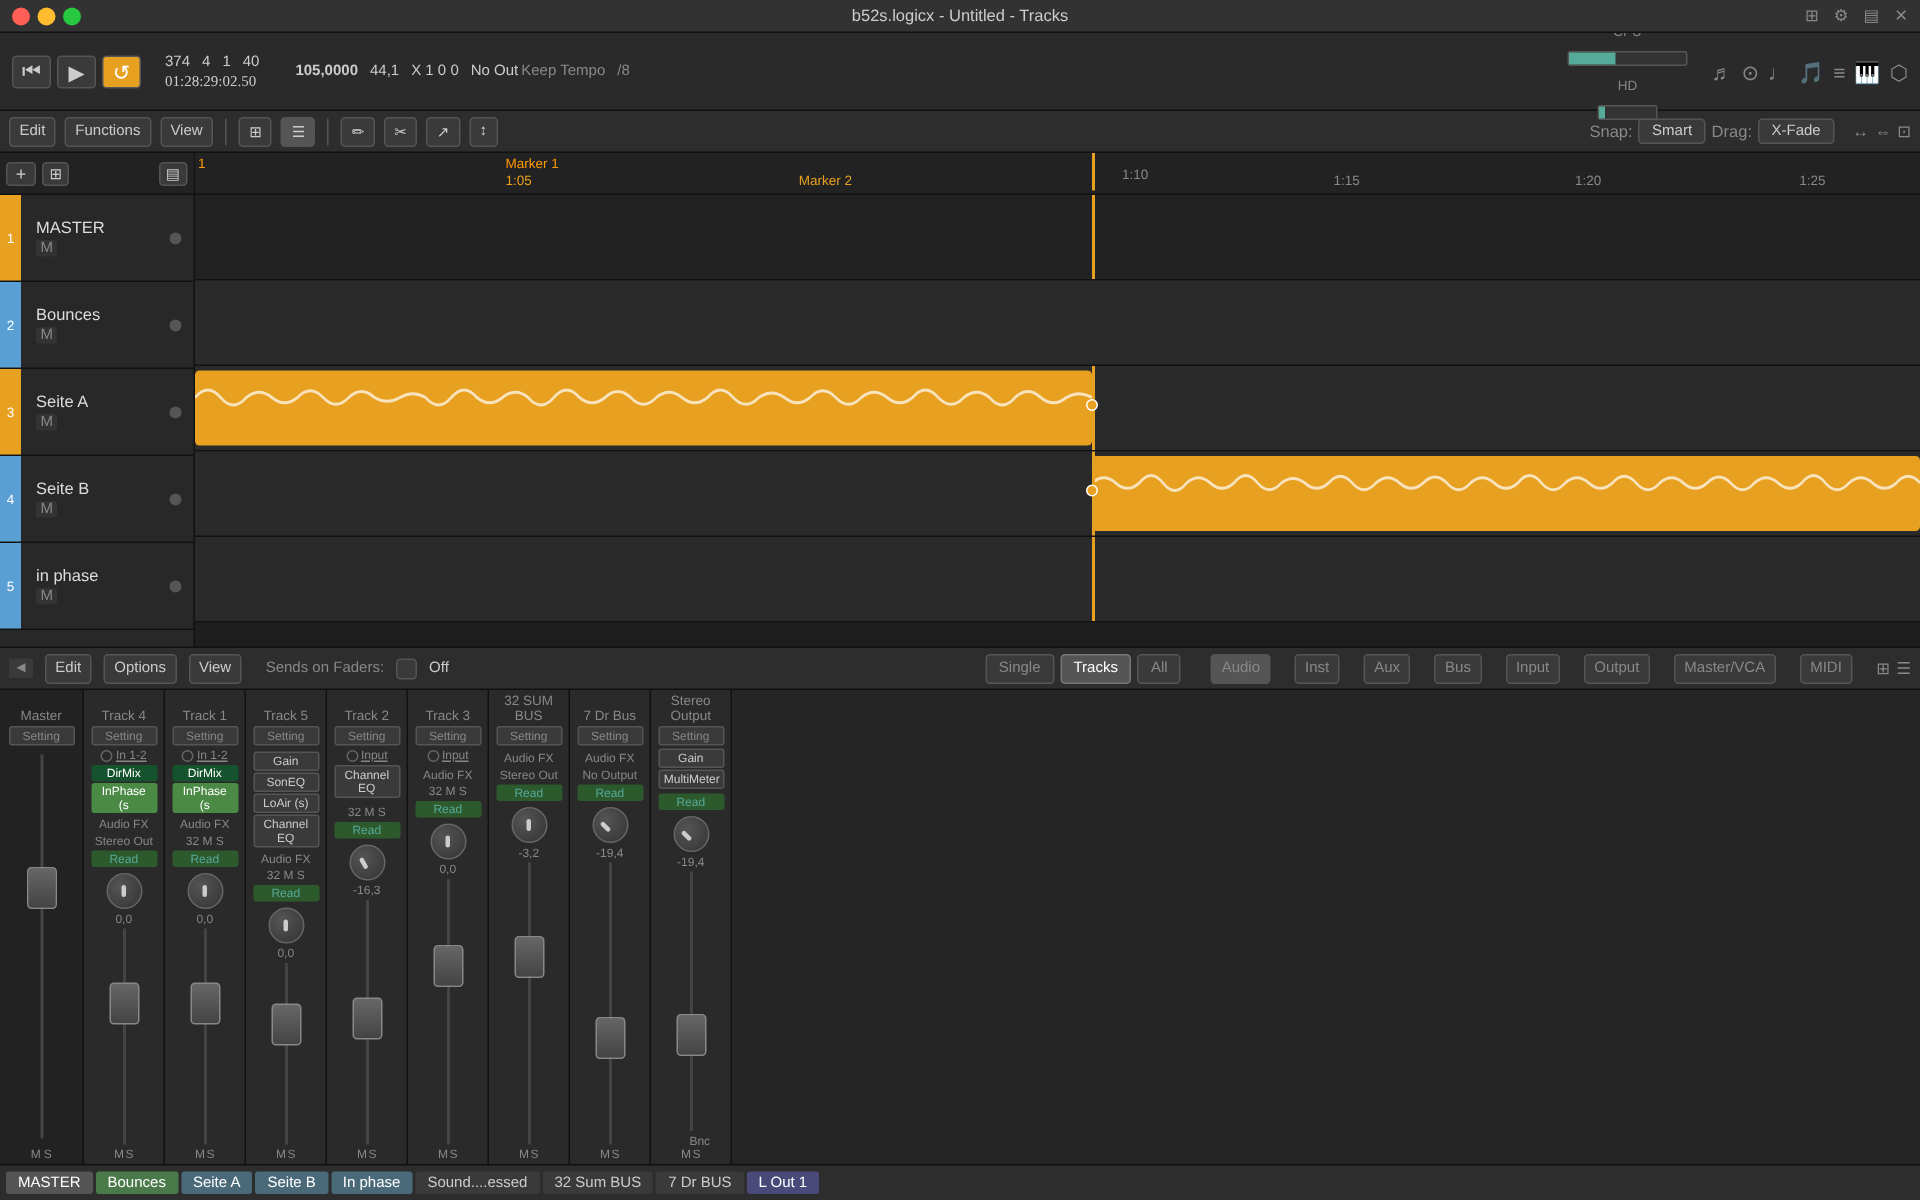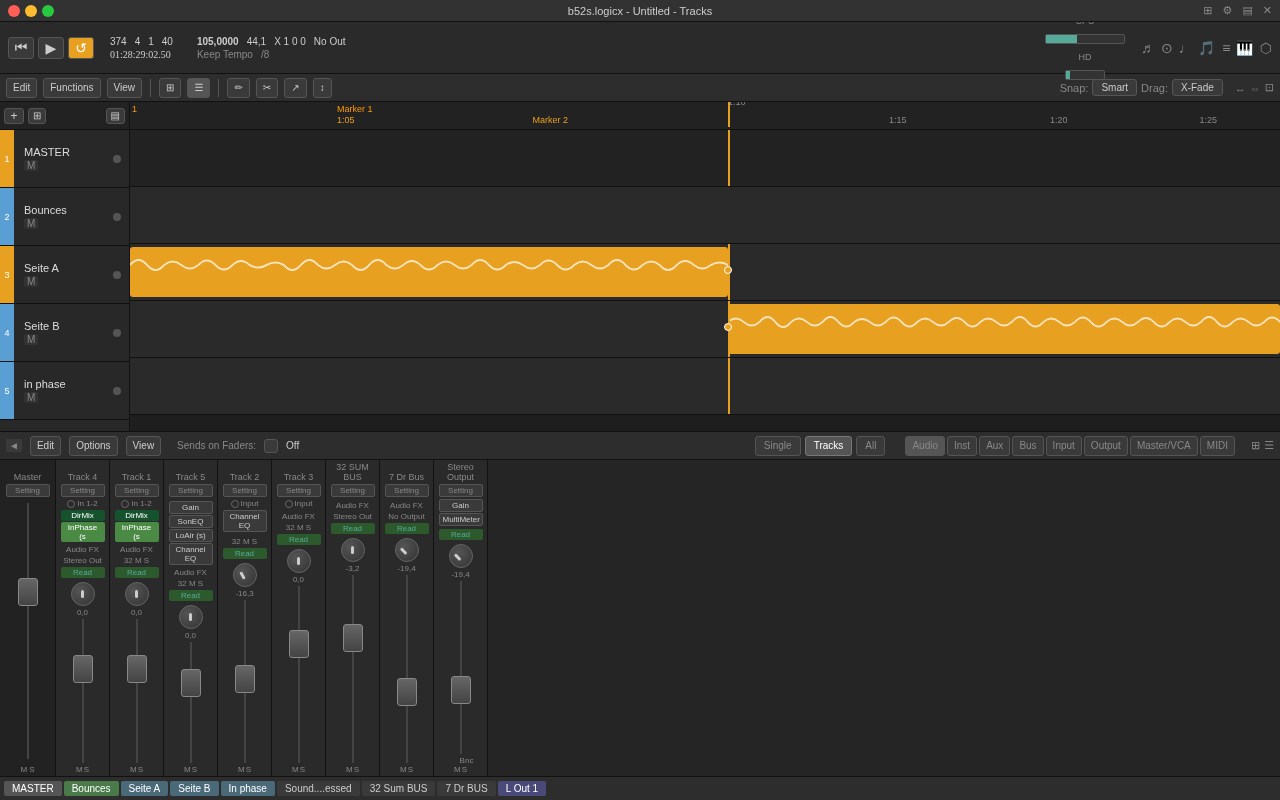--- a/index.html
+++ b/index.html
@@ -68,21 +68,21 @@
     .mixer-toolbar { height: 28px; background: #2d2d2d; border-bottom: 1px solid #111; display: flex; align-items: center; padding: 0 6px; gap: 8px; }
     .mixer-toolbar-btn { background: #3a3a3a; border: 1px solid #555; border-radius: 3px; color: #ccc; font-size: 10px; cursor: pointer; padding: 2px 6px; height: 20px; display: flex; align-items: center; gap: 2px; }
     .filter-btn { background: #3a3a3a; border: 1px solid #555; border-radius: 3px; color: #888; font-size: 10px; cursor: pointer; padding: 2px 8px; height: 20px; }
     .filter-btn.active { background: #555; color: #fff; border-color: #777; }
     .type-btn { background: #3a3a3a; border: 1px solid #555; border-radius: 3px; color: #888; font-size: 10px; cursor: pointer; padding: 2px 6px; height: 20px; }
     .type-btn-audio { background: #555; }
     .type-btn-inst { background: #3a3a3a; }
     .channel { width: 54px; background: #2a2a2a; border-right: 1px solid #111; display: flex; flex-direction: column; align-items: center; padding: 2px; }
     .channel-name { font-size: 9px; color: #888; text-align: center; margin-bottom: 2px; height: 20px; display: flex; align-items: flex-end; justify-content: center; }
     .channel-setting { background: #3a3a3a; border: 1px solid #555; border-radius: 2px; font-size: 8px; color: #888; padding: 1px 3px; width: 44px; text-align: center; margin-bottom: 2px; cursor: pointer; }
-    .channel-input { font-size: 8px; color: #888; margin-bottom: 2px; display: flex; align-items: center; gap: 2px; }
+    .channel-input { font-size: 8px; color: #888; margin-bottom: 2px; display: flex; align-items: center; gap: 2px; text-decoration: underline; }
     .channel-input-icon { width: 8px; height: 8px; border-radius: 50%; border: 1px solid #666; }
     .channel-plugin { border-radius: 2px; font-size: 8px; color: #fff; padding: 1px 3px; width: 44px; text-align: center; margin-bottom: 1px; cursor: pointer; }
     .plugin-dirmix { background: #14532d; }
     .plugin-inphase { background: #4a8a44; }
     .plugin-gain { background: #3a3a3a; color: #ccc; border: 1px solid #555; }
     .plugin-eq { background: #3a3a3a; color: #ccc; border: 1px solid #555; }
     .plugin-multimeter { background: #3a3a3a; color: #ccc; border: 1px solid #555; }
     .channel-fx { font-size: 8px; color: #888; margin: 2px 0; }
     .channel-output { font-size: 8px; color: #888; margin-bottom: 2px; }
     .channel-read { background: #2d5a2d; border-radius: 2px; font-size: 8px; color: #5a9; padding: 1px 4px; width: 44px; text-align: center; margin-bottom: 2px; }
@@ -133,21 +133,21 @@
     <div style="display:flex;gap:8px;font-size:10px;">
       <span style="color:#ccc;">374</span>
       <span style="color:#ccc;">4</span>
       <span style="color:#ccc;">1</span>
       <span style="color:#ccc;">40</span>
     </div>
     <div style="display:flex;gap:4px;font-size:10px;">
       <span style="color:#ccc;font-family:Liberation Serif, serif;">01:28:29:02.50</span>
     </div>
   </div>
-  <div style="display:flex;flex-direction:column;gap:2px;margin-left:16px;font-size:10px;">
+  <div style="display:flex;flex-direction:row;gap:2px;margin-left:16px;font-size:10px;">
     <div style="display:flex;gap:8px;">
       <span style="color:#ccc;font-weight:bold;">105,0000</span>
       <span style="color:#ccc;">44,1</span>
       <span style="color:#ccc;">X 1 0 0</span>
       <span style="color:#ccc;">No Out</span>
     </div>
     <div style="display:flex;gap:8px;">
       <span style="color:#888;">Keep Tempo</span>
       <span style="color:#888;">/8</span>
     </div>
@@ -253,21 +253,21 @@
   </div>
 
   <div class="timeline">
 
     <div class="ruler">
       <div style="position:relative;width:100%;height:100%;">
         <span class="marker-label" style="left:2px;">1</span>
         <span class="marker-label" style="left:18%;">Marker 1</span>
         <span style="position:absolute;bottom:2px;left:18%;font-size:9px;color:#e8a020;">1:05</span>
         <span style="position:absolute;bottom:2px;left:35%;font-size:9px;color:#e8a020;">Marker 2</span>
-        <span style="position:absolute;bottom:20px;left:52%;font-size:9px;color:#888;">1:10</span>
+        <span style="position:absolute;bottom:6px;left:52%;font-size:9px;color:#888;padding-left:20px;">1:10</span>
         <span style="position:absolute;bottom:2px;left:66%;font-size:9px;color:#888;">1:15</span>
         <span style="position:absolute;bottom:2px;left:80%;font-size:9px;color:#888;">1:20</span>
         <span style="position:absolute;bottom:2px;left:93%;font-size:9px;color:#888;">1:25</span>
 
         <div style="position:absolute;top:0;left:52%;width:2px;height:100%;background:#e8a020;"></div>
       </div>
     </div>
 
     <div class="track-content">
 
@@ -318,21 +318,21 @@
     <button class="mixer-toolbar-btn">Options</button>
     <button class="mixer-toolbar-btn">View</button>
     <span style="font-size:10px;color:#888;margin-left:8px;">Sends on Faders:</span>
     <button style="background:#3a3a3a;border:1px solid #555;border-radius:3px;width:14px;height:14px;cursor:pointer;"></button>
     <span style="font-size:10px;color:#ccc;">Off</span>
     <div style="margin-left:auto;display:flex;gap:4px;align-items:center;">
       <button class="filter-btn">Single</button>
       <button class="filter-btn active">Tracks</button>
       <button class="filter-btn">All</button>
     </div>
-    <div style="display:flex;gap:2px;margin-left:12px;">
+    <div style="display:flex;gap:16px;margin-left:12px;">
       <button class="type-btn type-btn-audio">Audio</button>
       <button class="type-btn type-btn-inst">Inst</button>
       <button class="type-btn">Aux</button>
       <button class="type-btn">Bus</button>
       <button class="type-btn">Input</button>
       <button class="type-btn">Output</button>
       <button class="type-btn">Master/VCA</button>
       <button class="type-btn">MIDI</button>
     </div>
     <div style="display:flex;gap:4px;margin-left:8px;">

